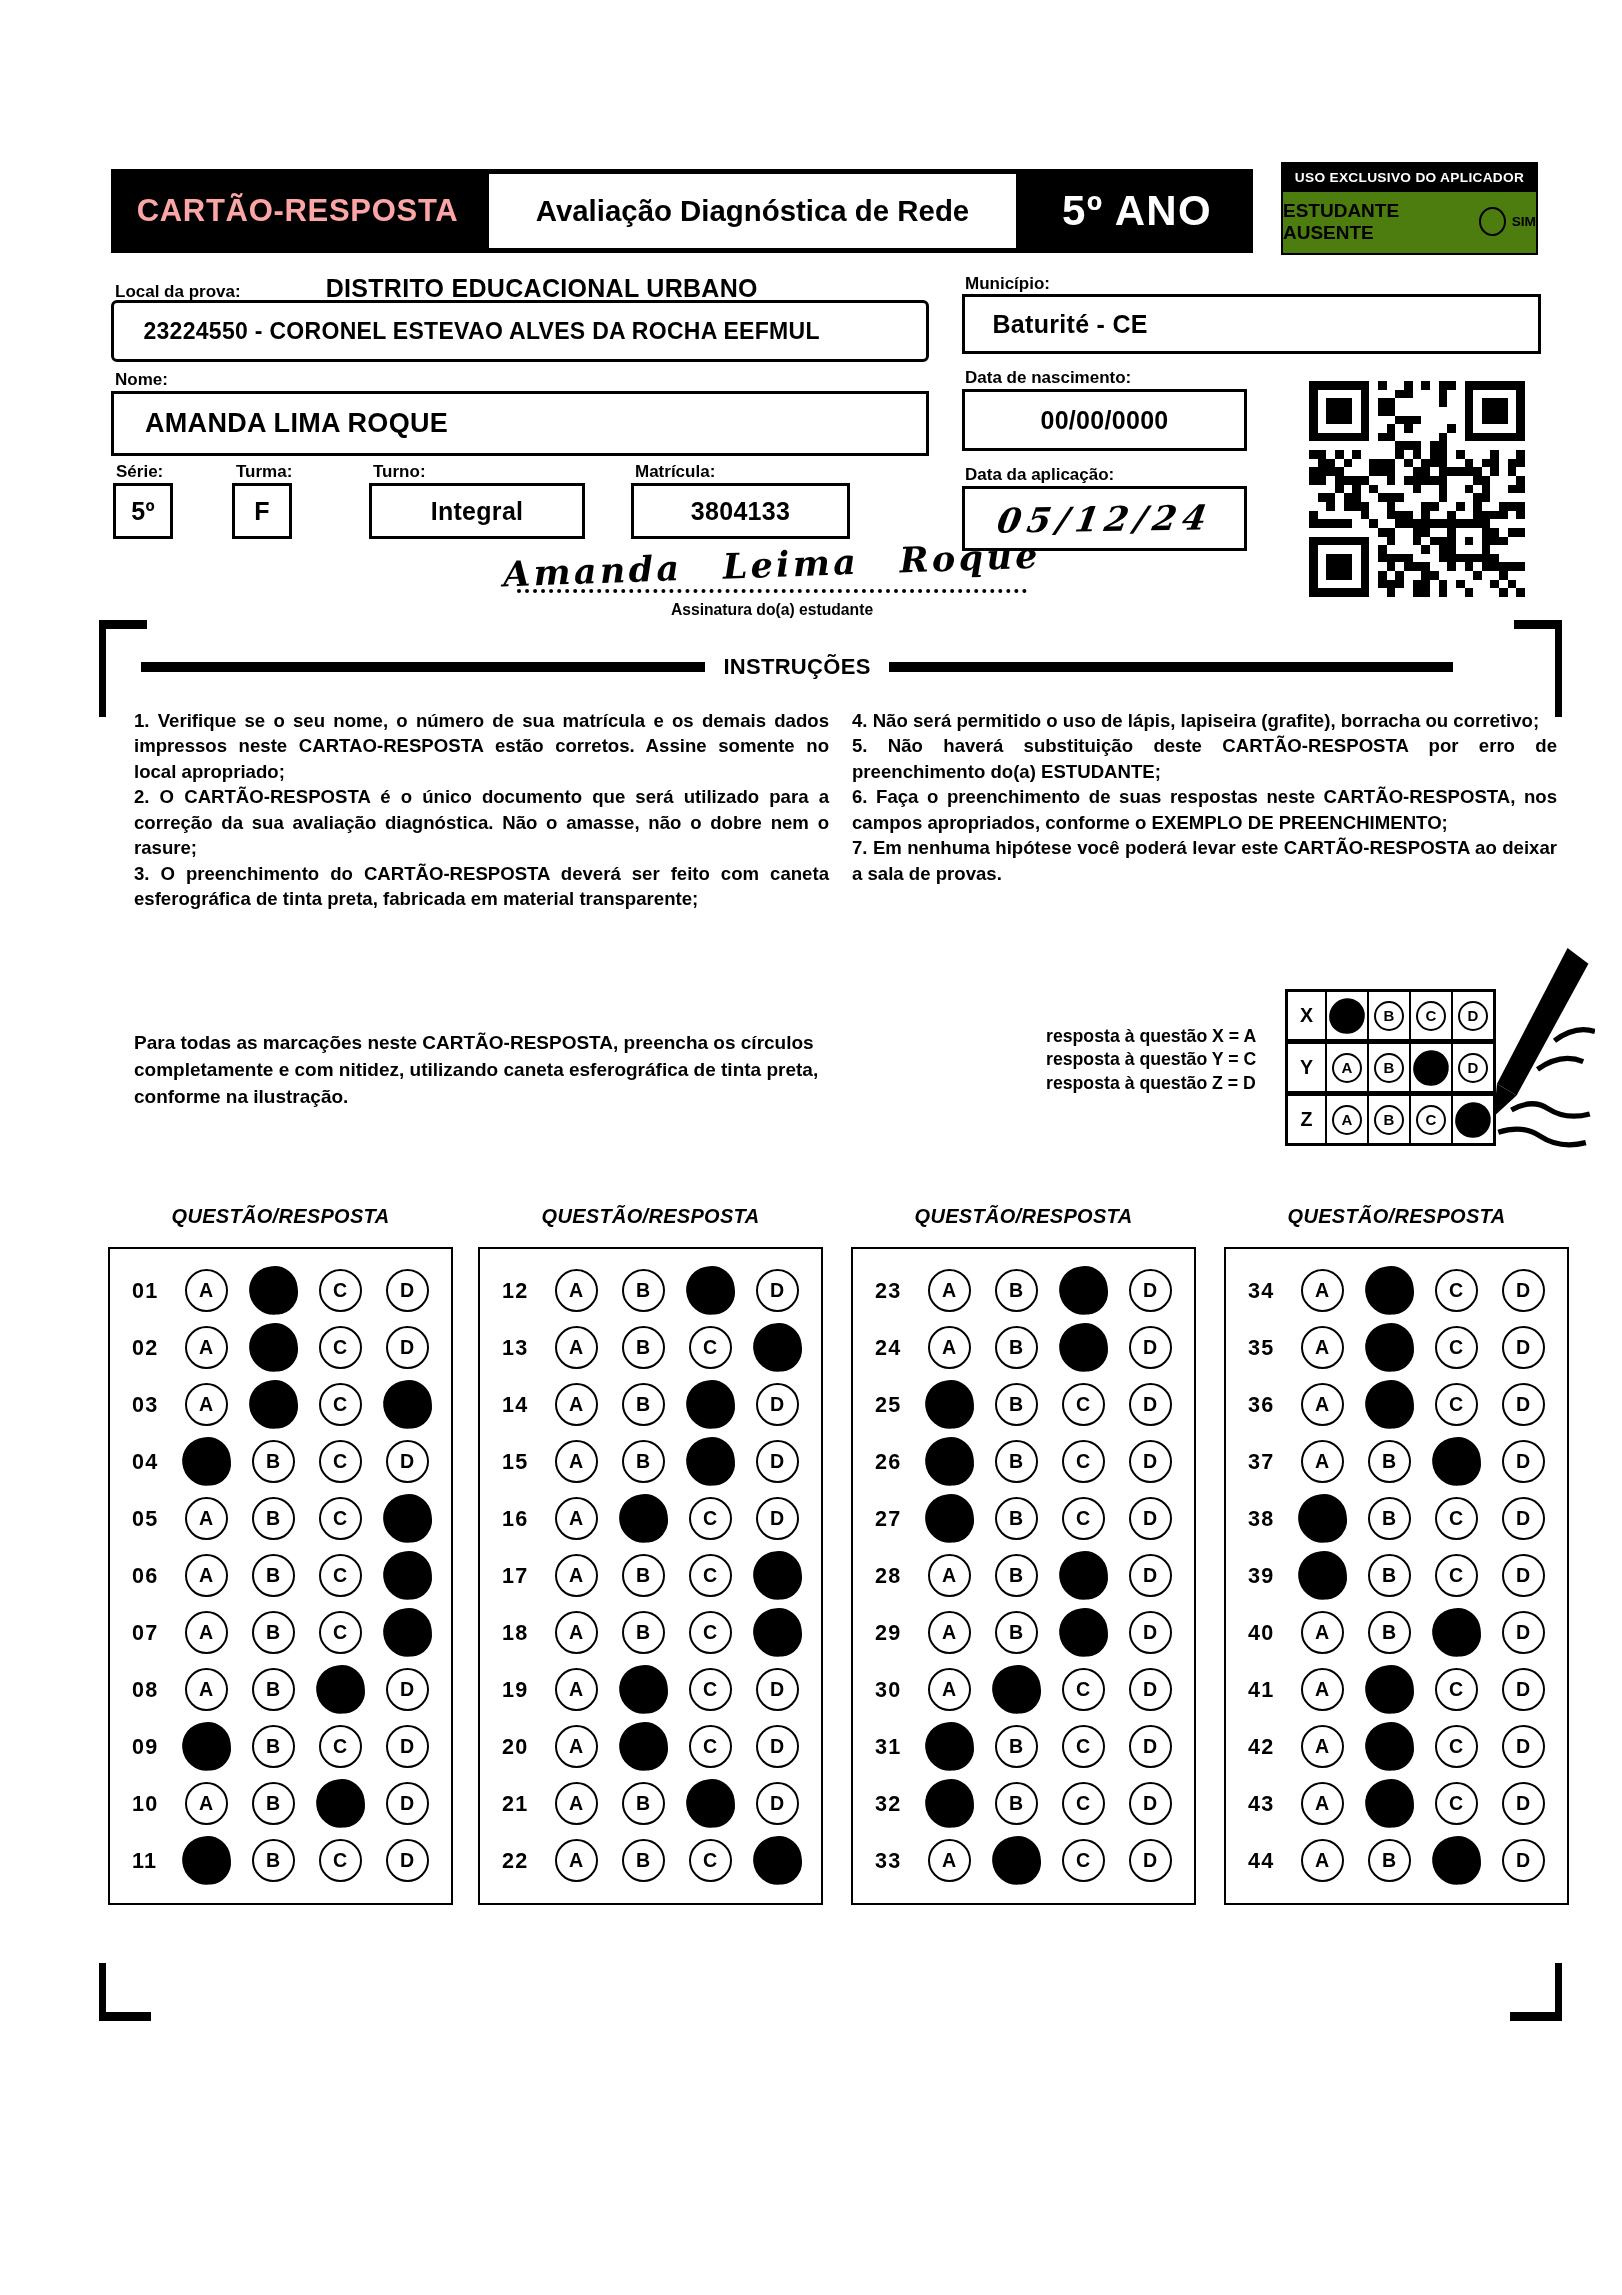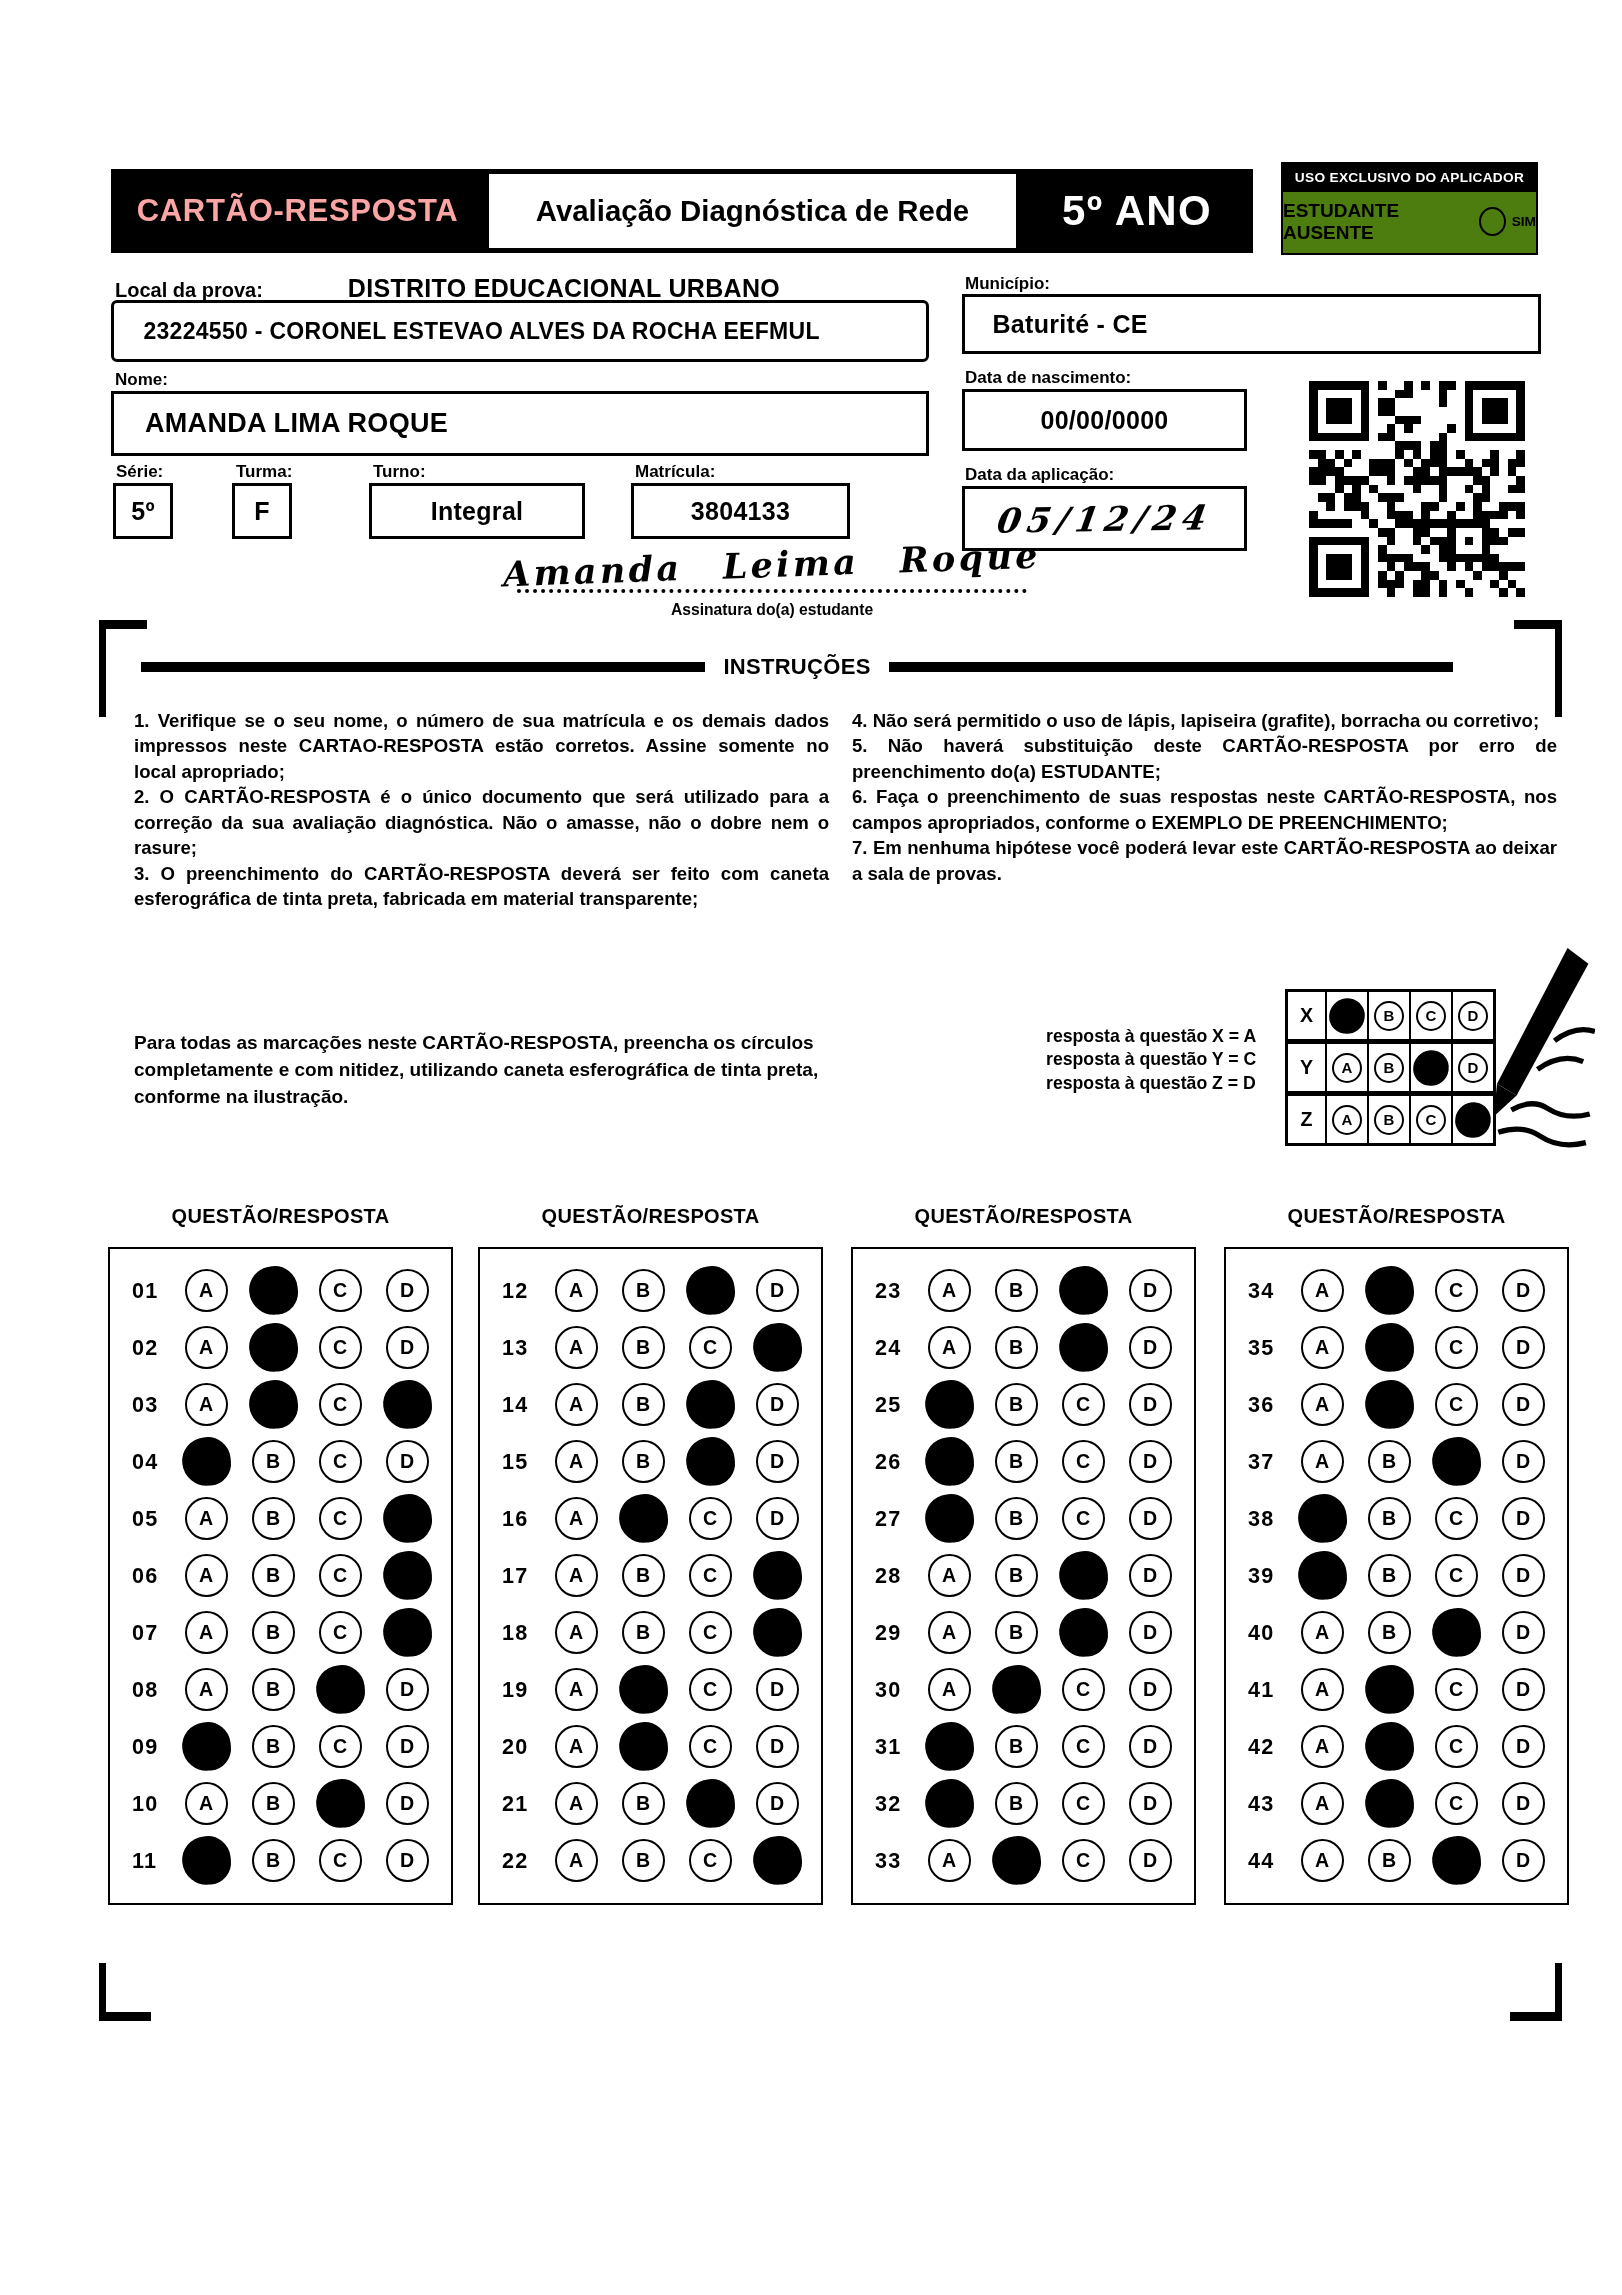--- a/index.html
+++ b/index.html
@@ -26,21 +26,21 @@
               font-size:13.7px; font-weight:bold; letter-spacing:0.3px; }
   .app-body { height:60px; display:flex; align-items:center; justify-content:center; gap:5.9px; }
   .app-body .lbl-big { font-size:19px; font-weight:bold; }
   .app-circle { width:29px; height:29px; border:2.6px solid #000; border-radius:50%; }
   .app-sim { font-size:13.7px; font-weight:bold; }
   
   .lbl { position:absolute; font-size:17px; font-weight:bold; }
   .box { position:absolute; border:3.3px solid #000; background:#fff; display:flex; align-items:center; }
   .box .val { font-size:25px; font-weight:bold; letter-spacing:0.3px; }
   #local-row { position:absolute; left:115px; top:274px; display:flex; align-items:baseline; }
-  #local-row .lead { font-size:20px; font-weight:bold; }
+  #local-row .lead { font-size:17px; font-weight:bold; }
   #local-row .big  { font-size:25px; font-weight:bold; margin-left:85px; letter-spacing:0.3px; }
   #school-box { left:111px; top:300px; width:818px; height:62px; padding-left:29.4px;border-radius:6px; }
   #school-box .val { font-size:23px; }
   #nome-label { left:115px; top:370px; }
   #name-box { left:111px; top:391px; width:818px; height:65px; padding-left:31px; }
   #name-box .val { font-size:27px; }
   .field-box { justify-content:center; height:56px; }
   #serie-label { left:116px; top:462px; }  #serie-box { left:113px; top:483px; width:60px; }
   #turma-label { left:236px; top:462px; }  #turma-box { left:232px; top:483px; width:60px; }
   #turno-label { left:373px; top:462px; }  #turno-box { left:369px; top:483px; width:216px; }
@@ -84,21 +84,21 @@
   .ex-row { display:flex; background:#fff; }
   .ex-row + .ex-row { border-top:5.9px solid #000; }
   .ex-cell { width:42px; height:47px; display:flex; align-items:center; justify-content:center; border-left:2px solid #000; }
   .ex-cell:first-child { border-left:none; width:37px; font-size:19.6px; font-weight:bold; }
   .ex-bubble { width:30px; height:30px; border:2px solid #000; border-radius:50%;
                display:flex; align-items:center; justify-content:center; font-size:15px; font-weight:bold; }
   .ex-bubble.filled { background:#000; color:transparent; border-radius:52% 48% 50% 47%; transform:scale(1.18) rotate(8deg); }
   #pen-illustration { position:absolute; left:1399px; top:948px; width:196px; height:209px; pointer-events:none; }
   
   .qcol-head { position:absolute; top:1205px; width:345px; text-align:center;
-               font-size:20px; font-weight:bold; letter-spacing:0.3px; }
+               font-size:20px; font-weight:bold; letter-spacing:0.3px;font-style:italic; }
   .answers-box { position:absolute; top:1247px; width:345px; height:658px; border:2.6px solid #000;
                  background:#fff; padding-top:13px; }
   .q-row { display:flex; align-items:center; height:57px; padding-left:22px; }
   .q-num { width:42px; font-size:21.6px; font-weight:bold; letter-spacing:1.3px; }
   .q-bubbles { display:flex; gap:24px; margin-left:10.5px; }
   .bubble { width:43px; height:43px; border:2.6px solid #000; border-radius:50%;
             display:flex; align-items:center; justify-content:center; font-size:19.6px; font-weight:bold; background:#fff; }
   .bubble.filled { background:#000; border-color:#000; color:transparent;
                    border-radius:51% 49% 47% 53%; transform:scale(1.13) rotate(-6deg); }
 </style>

